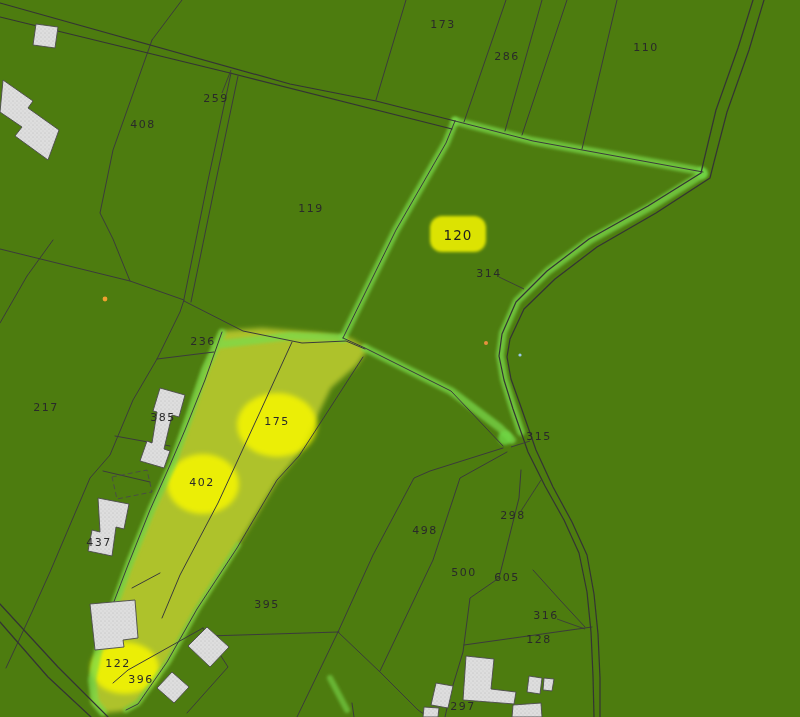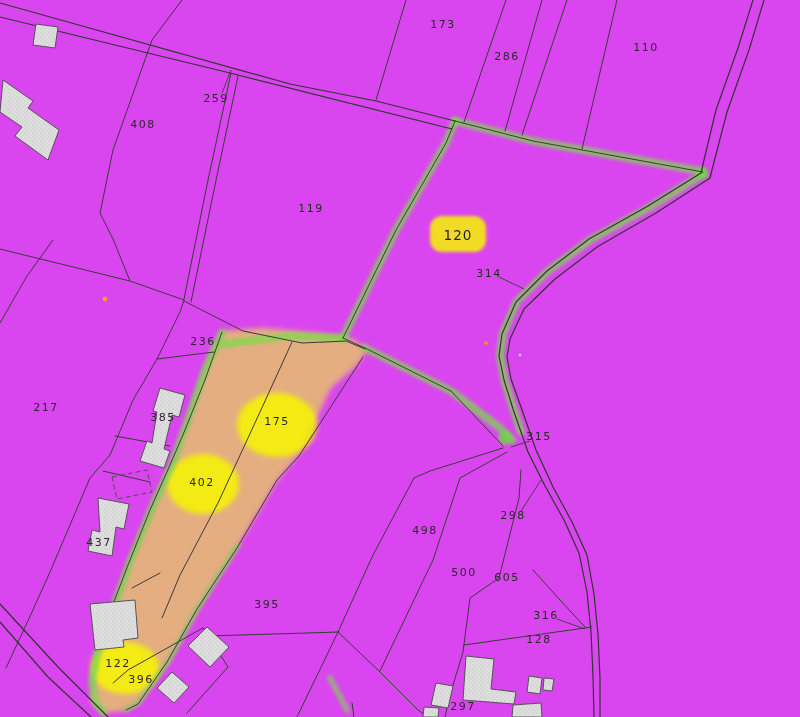--- a/index.html
+++ b/index.html
@@ -1,16 +1,16 @@
 <!DOCTYPE html>
 <html><head>
 <meta charset="utf-8">
 <style>
   html,body{margin:0;padding:0;background:#ffffff;width:800px;height:717px;overflow:hidden;}
-  .map-wrap{position:relative;width:800px;height:717px;background:#d946ef;font-family:"DejaVu Sans","Liberation Sans",sans-serif;}
+  .map-wrap{position:relative;width:800px;height:717px;background:#4d7c0f;font-family:"DejaVu Sans","Liberation Sans",sans-serif;}
   svg{display:block;}
   .pline{fill:none;stroke:#3b3b3b;stroke-width:1;stroke-linejoin:round;stroke-linecap:round;}
   .road{fill:none;stroke:#343434;stroke-width:1.2;stroke-linejoin:round;stroke-linecap:round;}
   .leader{fill:none;stroke:#3b3b3b;stroke-width:.9;}
   .bld{fill:url(#bpat);stroke:#4a4a4a;stroke-width:.9;stroke-linejoin:miter;}
   .bld-dashed{fill:none;stroke:#4a4a4a;stroke-width:.9;stroke-dasharray:5 3;}
   .glow-green{fill:none;stroke:rgba(122,219,75,0.72);stroke-width:8;stroke-linecap:round;stroke-linejoin:round;}
   .glow-green-thin{fill:none;stroke:rgba(122,219,75,0.6);stroke-width:6;stroke-linecap:round;stroke-linejoin:round;}
   .ylw-main{fill:rgba(234,238,62,0.62);stroke:none;}
   .ylw-blob{fill:rgba(246,246,0,0.85);stroke:none;}

